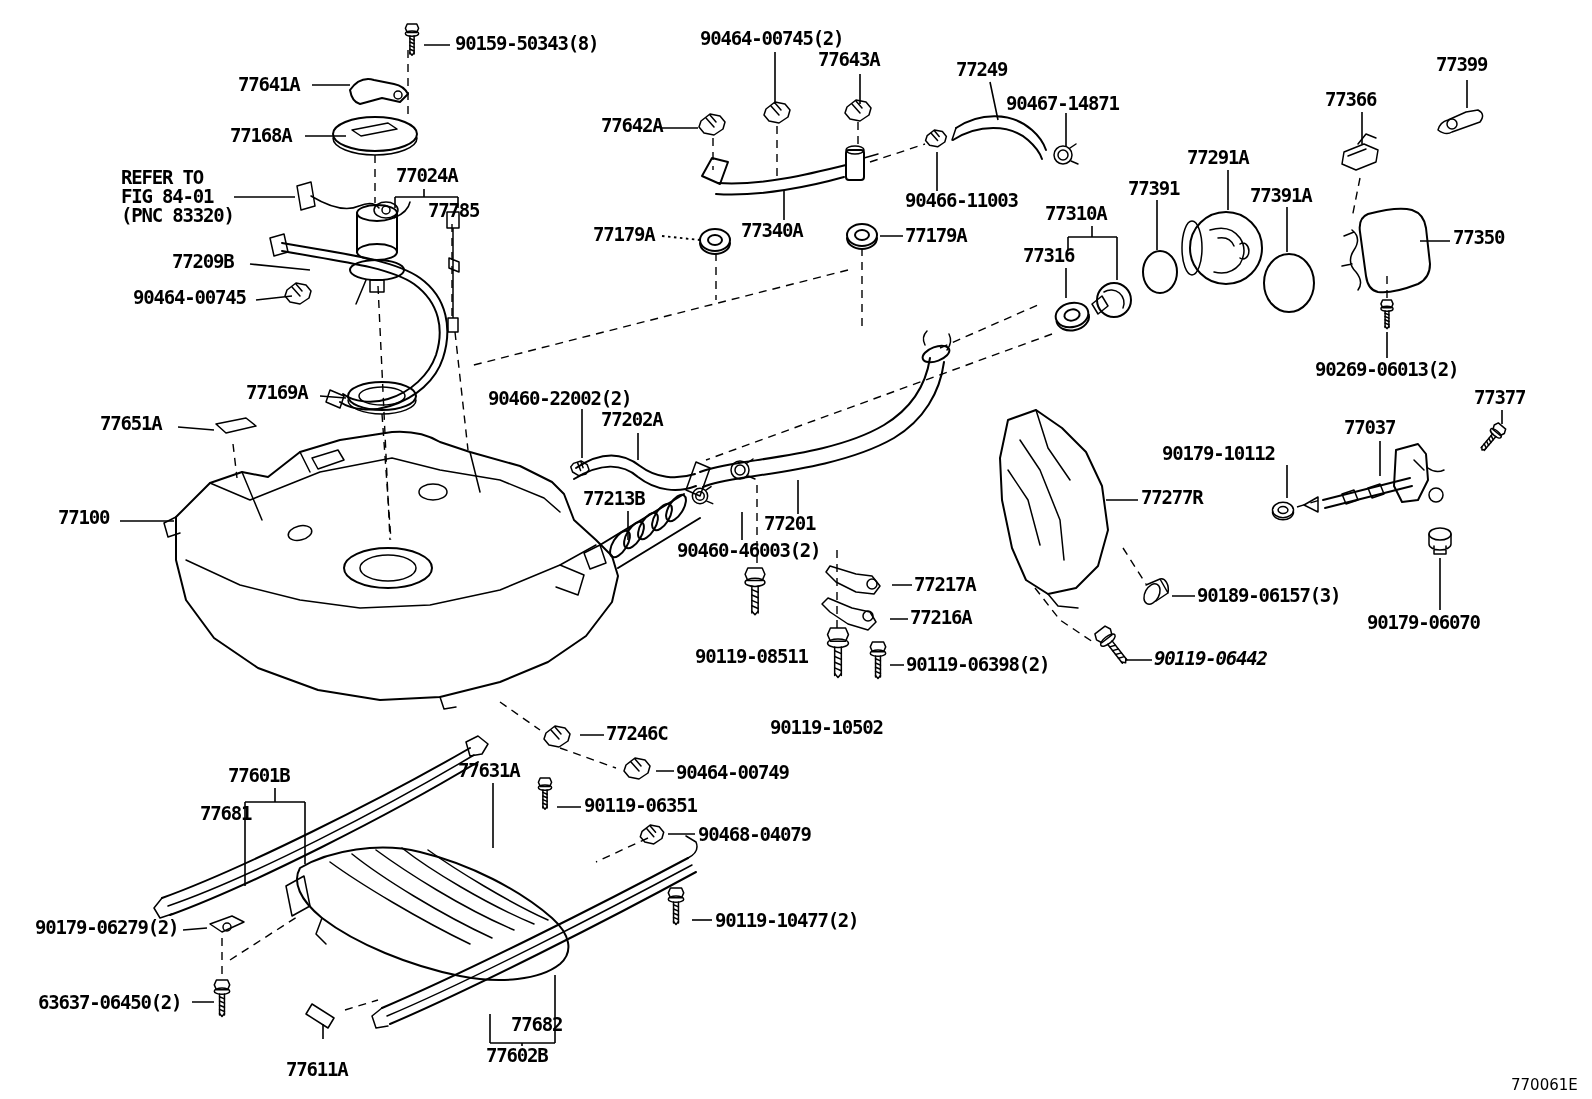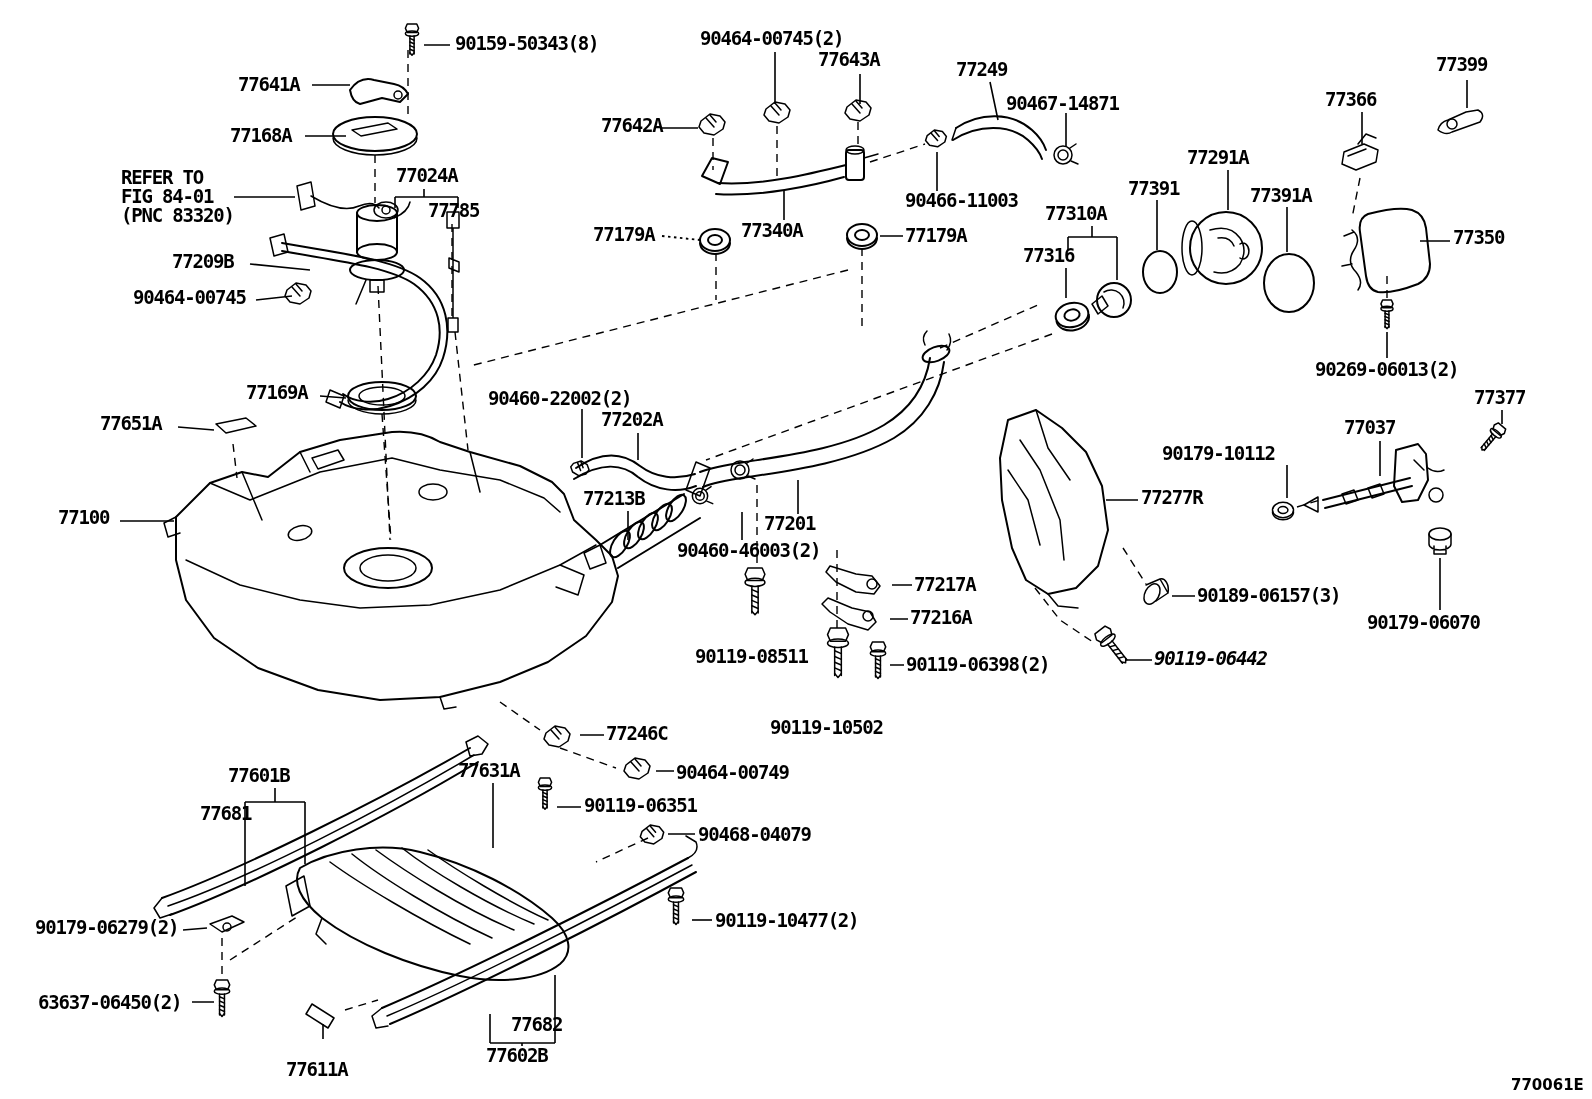--- a/index.html
+++ b/index.html
@@ -2,21 +2,21 @@
 <html><head>
 <meta charset="utf-8">
 <style>
   html,body{margin:0;padding:0;background:#fff;}
   #stage{position:relative;width:1592px;height:1099px;background:#ffffff;overflow:hidden;
          font-family:"DejaVu Sans Mono","Liberation Mono",monospace;}
   #art{position:absolute;left:0;top:0;}
   .lbl{position:absolute;font-weight:bold;font-size:19px;line-height:19px;
        letter-spacing:-1.2px;white-space:pre;color:#000;}
   .lbl.plain{font-family:"DejaVu Sans","Liberation Sans",sans-serif;
-             font-weight:700;font-size:15px;letter-spacing:0;}
+             font-weight:400;font-size:15px;letter-spacing:0;}
   svg *{vector-effect:non-scaling-stroke;}
   .ln{stroke:#000;fill:none;stroke-width:2;stroke-linejoin:round;stroke-linecap:round;}
   .thin{stroke-width:1.5;}
   .lead{stroke:#000;fill:none;stroke-width:1.6;}
   .dash{stroke:#000;fill:none;stroke-width:1.4;stroke-dasharray:8 6;}
   .dot{stroke:#000;fill:none;stroke-width:1.8;stroke-dasharray:2.5 3.5;}
 </style>
 </head>
 <body>
 

